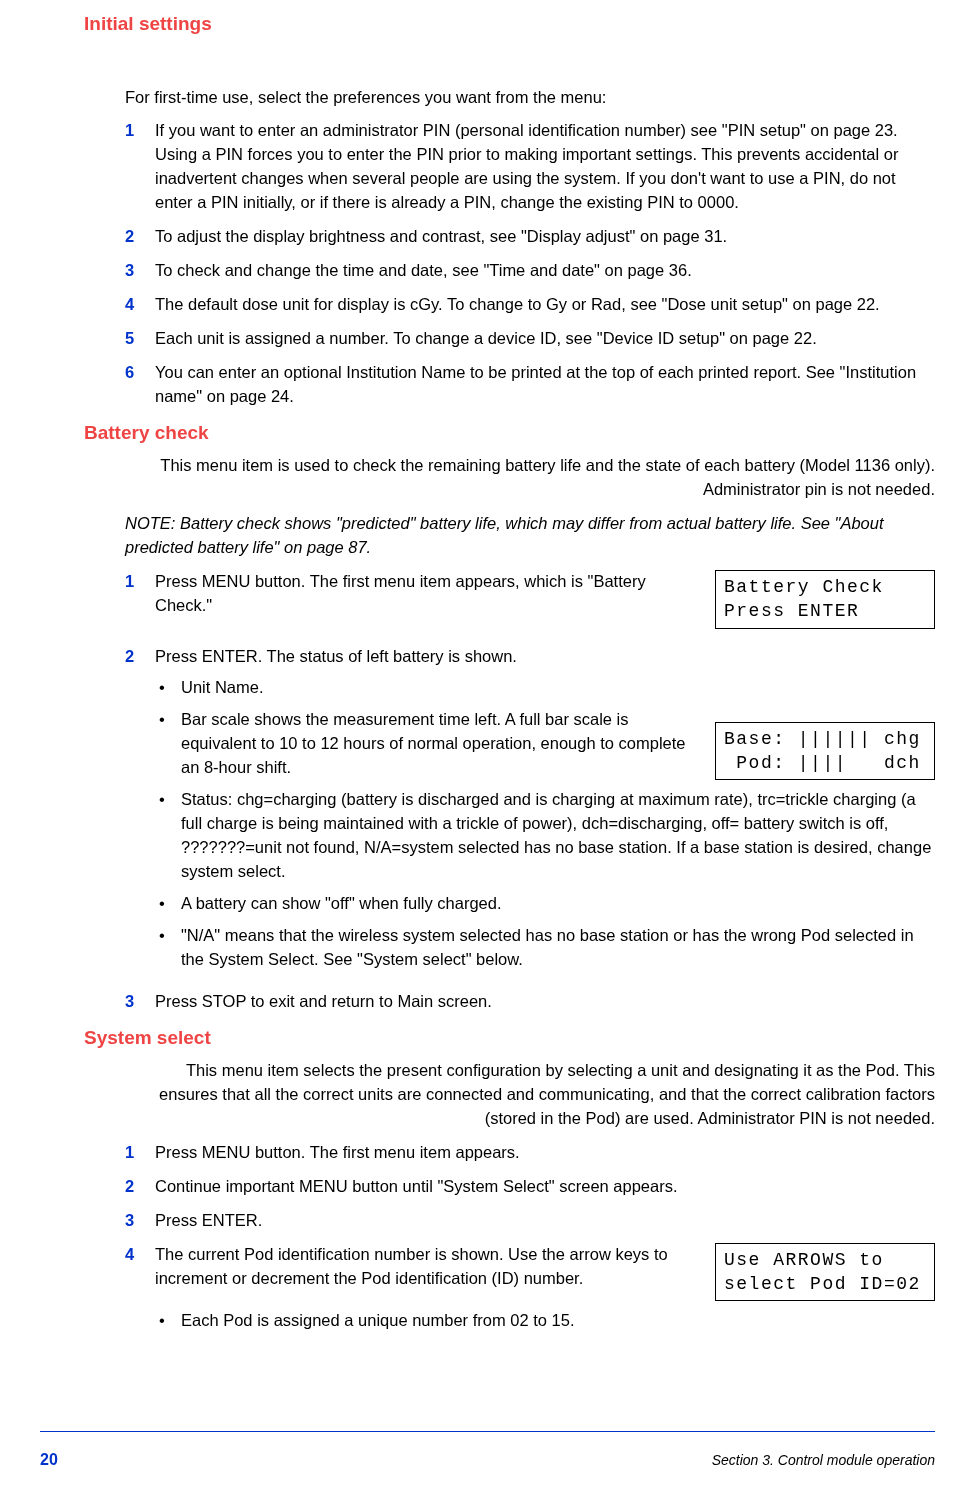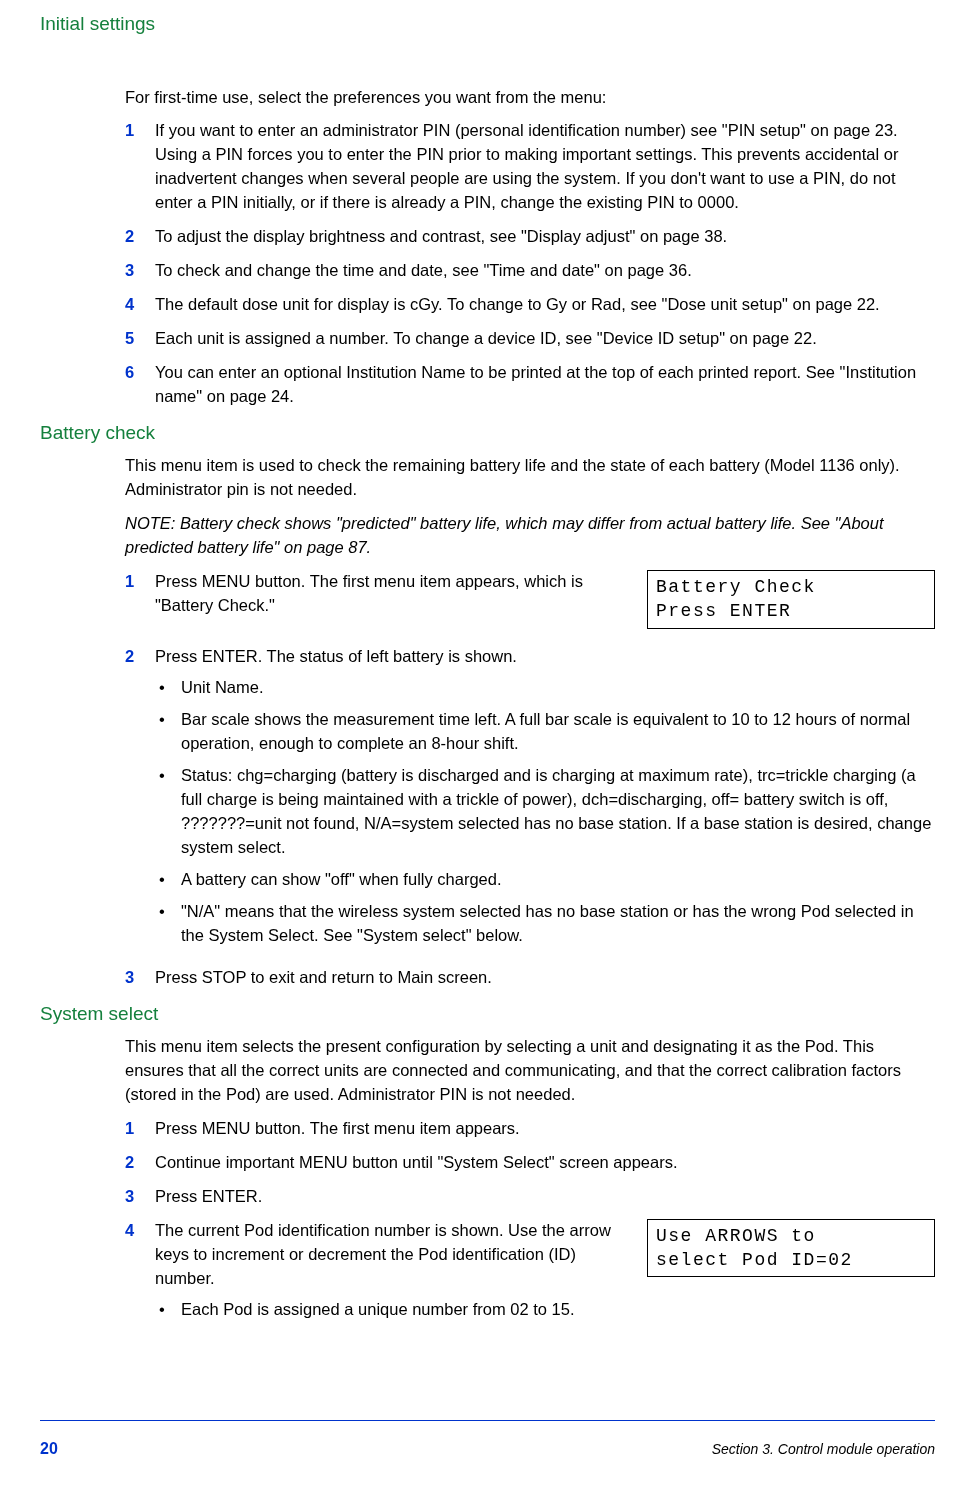--- a/index.html
+++ b/index.html
@@ -7,28 +7,29 @@
       font-family: Arial, Helvetica, sans-serif;
       font-size: 16.5px;
       line-height: 1.45;
       color: #000;
       padding: 0 40px;
       width: 975px;
       background: #fff;
     }
     .content-indent { margin-left: 85px; }
     h2.section-heading {
-      color: #15803d;
-      font-weight: normal;
+      color: #ef4444;
+      font-weight: bold;
       font-size: 19px;
       margin-top: 10px;
       margin-bottom: 8px;
+      margin-left: 44px;
     }
     p.intro { margin-bottom: 10px; margin-top: 48px; }
-    p.para { margin-bottom: 10px; }
+    p.para { margin-bottom: 10px; text-align: right; }
     .note { font-style: italic; margin-bottom: 10px; }
     ol.numlist { list-style: none; padding: 0; }
     ol.numlist > li {
       display: flex;
       margin-bottom: 10px;
     }
     .num-marker {
       color: #0033cc;
       font-weight: bold;
       min-width: 30px;
@@ -61,21 +62,21 @@
     .lcd-box {
       border: 1px solid #000;
       padding: 4px 8px;
       font-family: "Courier New", monospace;
       font-size: 18px;
       letter-spacing: 1.5px;
       line-height: 1.35;
       white-space: pre;
       flex-shrink: 0;
       font-weight: 500;
-      width: 288px;
+      width: 220px;
     }
     .footer {
       position: relative;
       margin-top: 90px;
       border-top: 1.5px solid #0033cc;
       padding-top: 16px;
       display: flex;
       justify-content: space-between;
       align-items: baseline;
       font-size: 14px;
@@ -93,21 +94,21 @@
 <h2 class="section-heading">Initial settings</h2>
 <div class="content-indent">
   <p class="intro">For first-time use, select the preferences you want from the menu:</p>
   <ol class="numlist">
     <li>
         <span class="num-marker">1</span>
         <div class="num-body">If you want to enter an administrator PIN (personal identification number) see "PIN setup" on page 23. Using a PIN forces you to enter the PIN prior to making important settings. This prevents accidental or inadvertent changes when several people are using the system. If you don't want to use a PIN, do not enter a PIN initially, or if there is already a PIN, change the existing PIN to 0000.</div>
       </li>
     <li>
         <span class="num-marker">2</span>
-        <div class="num-body">To adjust the display brightness and contrast, see "Display adjust" on page 38.</div>
+        <div class="num-body">To adjust the display brightness and contrast, see "Display adjust" on page 31.</div>
       </li>
     <li>
         <span class="num-marker">3</span>
         <div class="num-body">To check and change the time and date, see "Time and date" on page 36.</div>
       </li>
     <li>
         <span class="num-marker">4</span>
         <div class="num-body">The default dose unit for display is cGy. To change to Gy or Rad, see "Dose unit setup" on page 22.</div>
       </li>
     <li>
@@ -144,20 +145,22 @@
         <div>Press ENTER. The status of left battery is shown.</div>
         <ul class="bullets">
           <li>
               <span class="bullet-marker">•</span>
               <div class="bullet-body">Unit Name.</div>
             </li>
           <li>
             <span class="bullet-marker">•</span>
             <div class="bullet-body bullet-row">
               <div class="bullet-body">Bar scale shows the measurement time left. A full bar scale is equivalent to 10 to 12 hours of normal operation, enough to complete an 8-hour shift.</div>
+              <div class="lcd-box"><span>Base: |||||| chg</span>
+<span> Pod: ||||   dch</span></div>
             </div>
           </li>
           <li>
               <span class="bullet-marker">•</span>
               <div class="bullet-body">Status: chg=charging (battery is discharged and is charging at maximum rate), trc=trickle charging (a full charge is being maintained with a trickle of power), dch=discharging, off= battery switch is off, ???????=unit not found, N/A=system selected has no base station. If a base station is desired, change system select.</div>
             </li>
           <li>
               <span class="bullet-marker">•</span>
               <div class="bullet-body">A battery can show "off" when fully charged.</div>
             </li>

